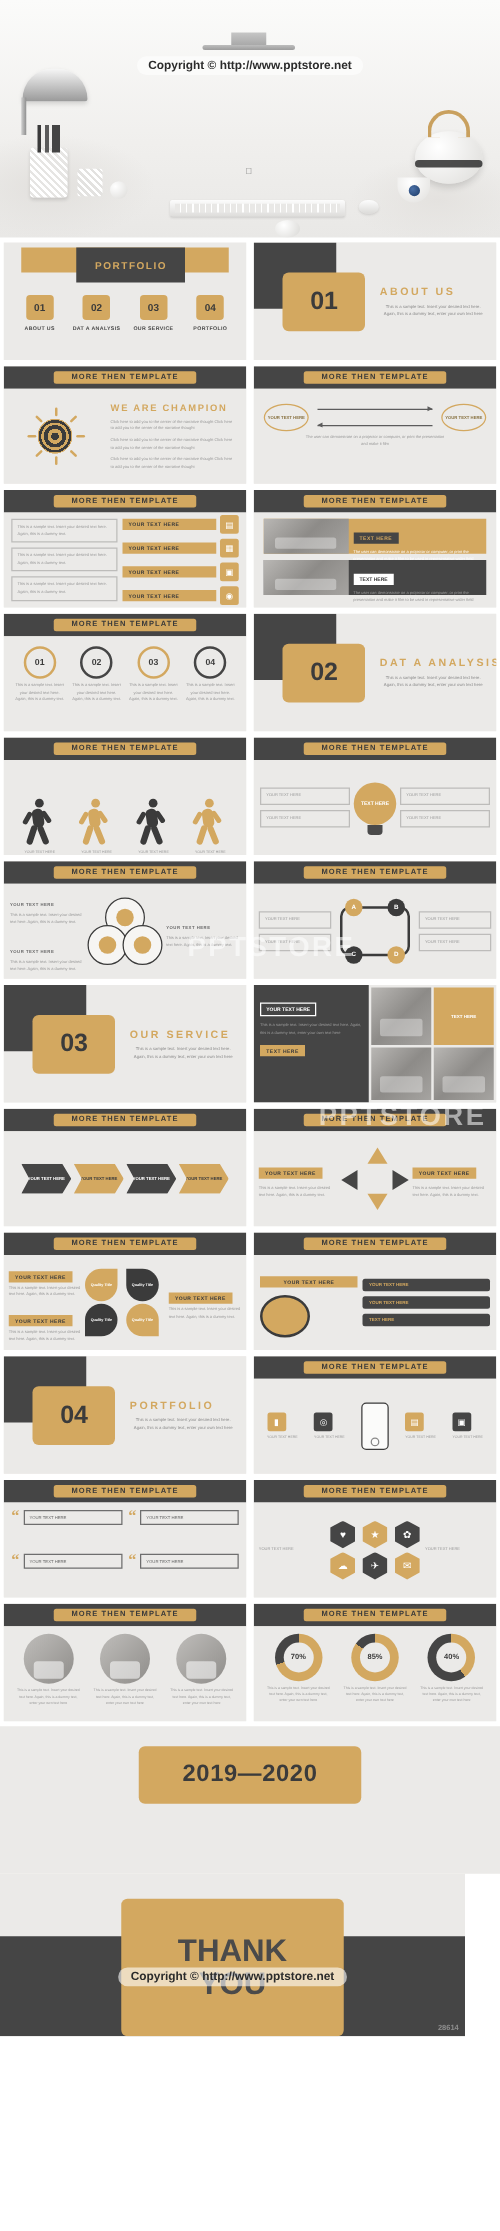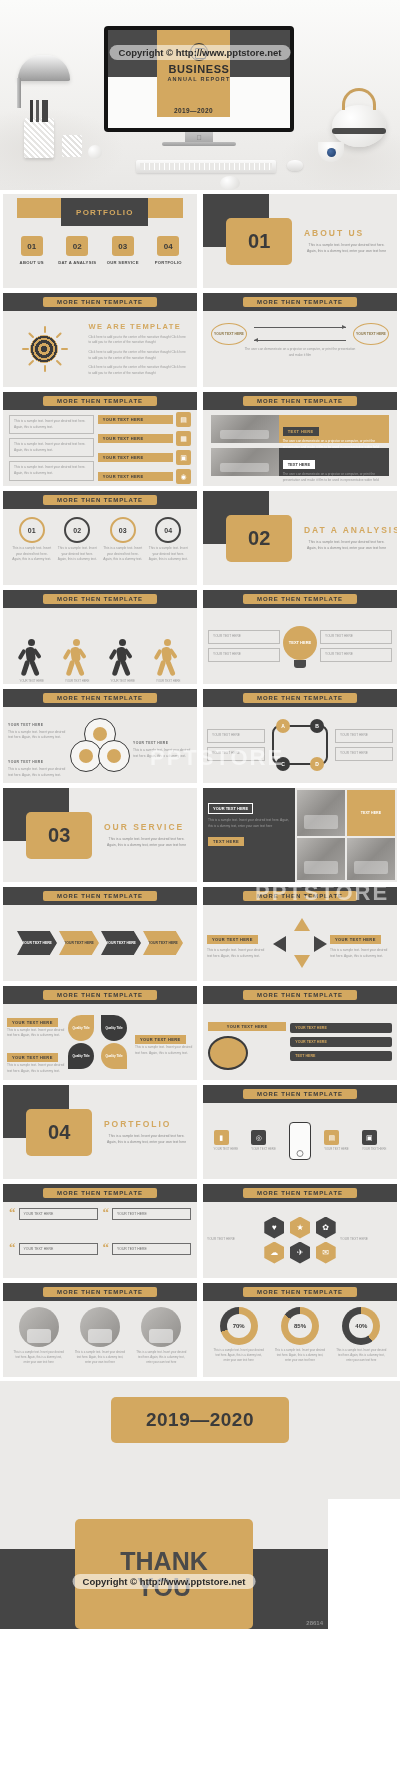--- a/index.html
+++ b/index.html
@@ -212,21 +212,21 @@
   .photo { background:linear-gradient(135deg,#b9b7b4 0%,#8d8b88 50%,#a6a4a1 100%); position:relative; }
   .photo::after { content:""; position:absolute; left:14%; top:55%; width:72%; height:30%;
     background:rgba(255,255,255,.35); border-radius:2px; }
 
   
   .closing { width:400px; height:118px; background:#ebeae8; position:relative; }
   .closing .plate { position:absolute; left:50%; transform:translateX(-50%); top:16px;
     width:178px; height:46px; background:#d3a860; border-radius:5px;
     display:flex; align-items:center; justify-content:center;
     font-size:19px; font-weight:bold; color:#3b3b3b; letter-spacing:.5px; }
-  .thanks { width:328px; height:130px; position:relative; background:#ebeae8; overflow:hidden; }
+  .thanks { width:372px; height:130px; position:relative; background:#ebeae8; overflow:hidden; }
   .thanks .darkband { position:absolute; left:0; top:50px; width:100%; height:80px; background:#454545; }
   .thanks .plate { position:absolute; left:50%; transform:translateX(-50%); top:20px;
     width:178px; height:110px; background:#d3a860; border-radius:5px;
     display:flex; flex-direction:column; align-items:center; justify-content:center;
     font-size:25px; font-weight:bold; color:#4a4a4a; line-height:1.05; }
   .thanks-wm { position:absolute; left:50%; top:75px; transform:translateX(-50%);
     background:rgba(255,255,255,.6); border-radius:9px; padding:2px 10px;
     font-size:9.5px; font-weight:bold; color:#2b2b2b; white-space:nowrap; z-index:5; }
   .idnum { position:absolute; right:5px; bottom:3px; font-size:6px; color:#8d8d8d; font-weight:bold; z-index:6; }
   .wm-big { position:absolute; font-size:22px; font-weight:bold; color:rgba(255,255,255,.55);
@@ -243,30 +243,20 @@
   <div class="pencils"></div>
   <div class="smallbox"></div>
   <div class="ball"></div>
   <div class="teapot"></div>
   <div class="teapot-band"></div>
   <div class="teapot-handle"></div>
   <div class="teacup"></div>
   <div class="teacup-dot"></div>
 
   <div class="monitor">
-    <div class="screen-frame">
-      <div class="screen">
-        <div class="screen-white"></div>
-        <div class="screen-gold"></div>
-        <div class="screen-logo"></div>
-        <div class="screen-title">BUSINESS</div>
-        <div class="screen-sub">ANNUAL   REPORT</div>
-        <div class="screen-year">2019—2020</div>
-      </div>
-    </div>
     <div class="monitor-neck"></div>
     <div class="monitor-foot"></div>
     <div class="apple-mark"></div>
   </div>
   <div class="keyboard"></div>
   <div class="mouse"></div>
   <div class="paper-ball"></div>
   <div class="hero-wm">Copyright © http://www.pptstore.net</div>
 </div>
 
@@ -321,21 +311,21 @@
               <div class="ray" style="transform:rotate(135deg)"></div>
               <div class="ray" style="transform:rotate(180deg)"></div>
               <div class="ray" style="transform:rotate(225deg)"></div>
               <div class="ray" style="transform:rotate(270deg)"></div>
               <div class="ray" style="transform:rotate(315deg)"></div>
             </div>
             <div class="target"></div>
           </div>
         </div>
         <div class="col" style="padding-right:8px">
-          <div class="headline">WE ARE TEMPLATE</div>
+          <div class="headline">WE ARE CHAMPION</div>
           <div class="para" style="margin-top:4px">Click here to add you to the center of the narrative thought Click here to add you to the center of the narrative thought</div>
           <div class="para" style="margin-top:4px">Click here to add you to the center of the narrative thought Click here to add you to the center of the narrative thought</div>
           <div class="para" style="margin-top:4px">Click here to add you to the center of the narrative thought Click here to add you to the center of the narrative thought</div>
         </div>
       </div>
     </div>
   </div>
 
   <div class="slide">
     <div class="bar">

